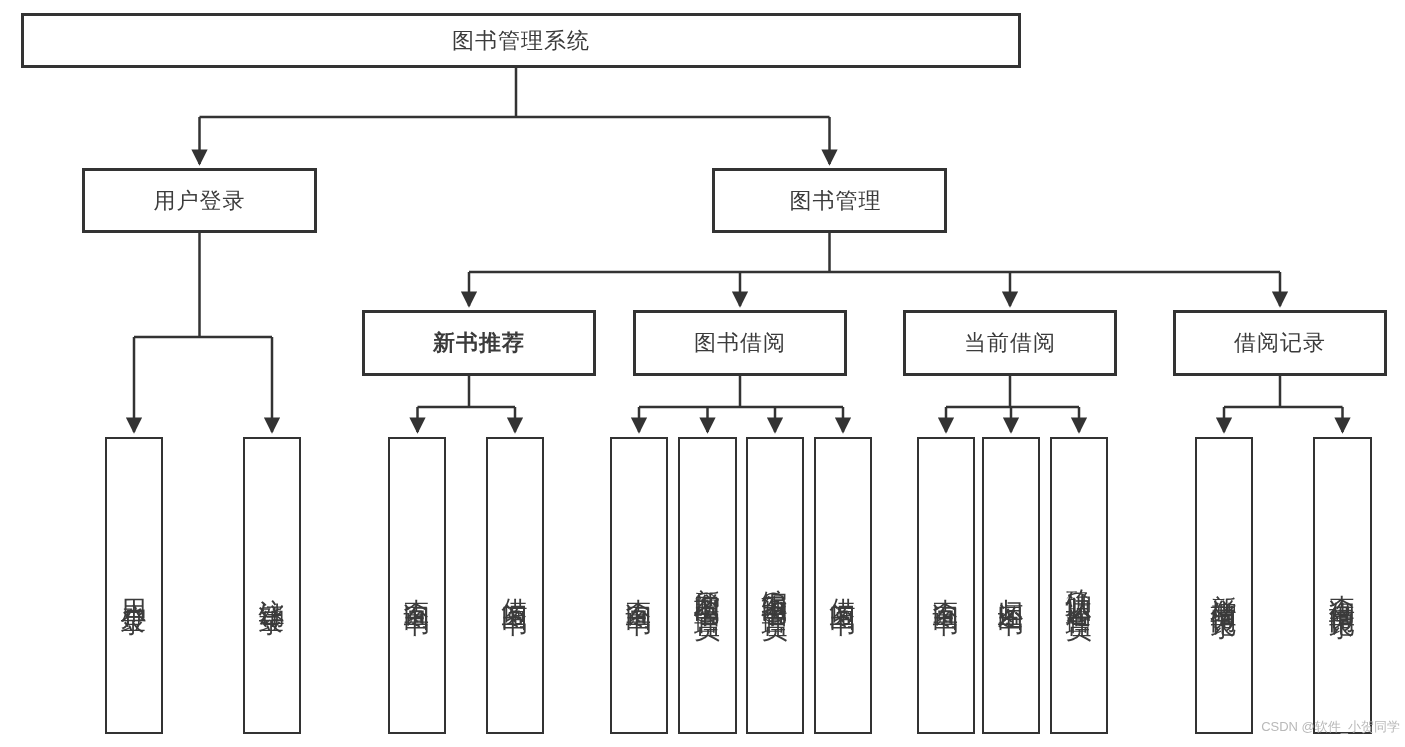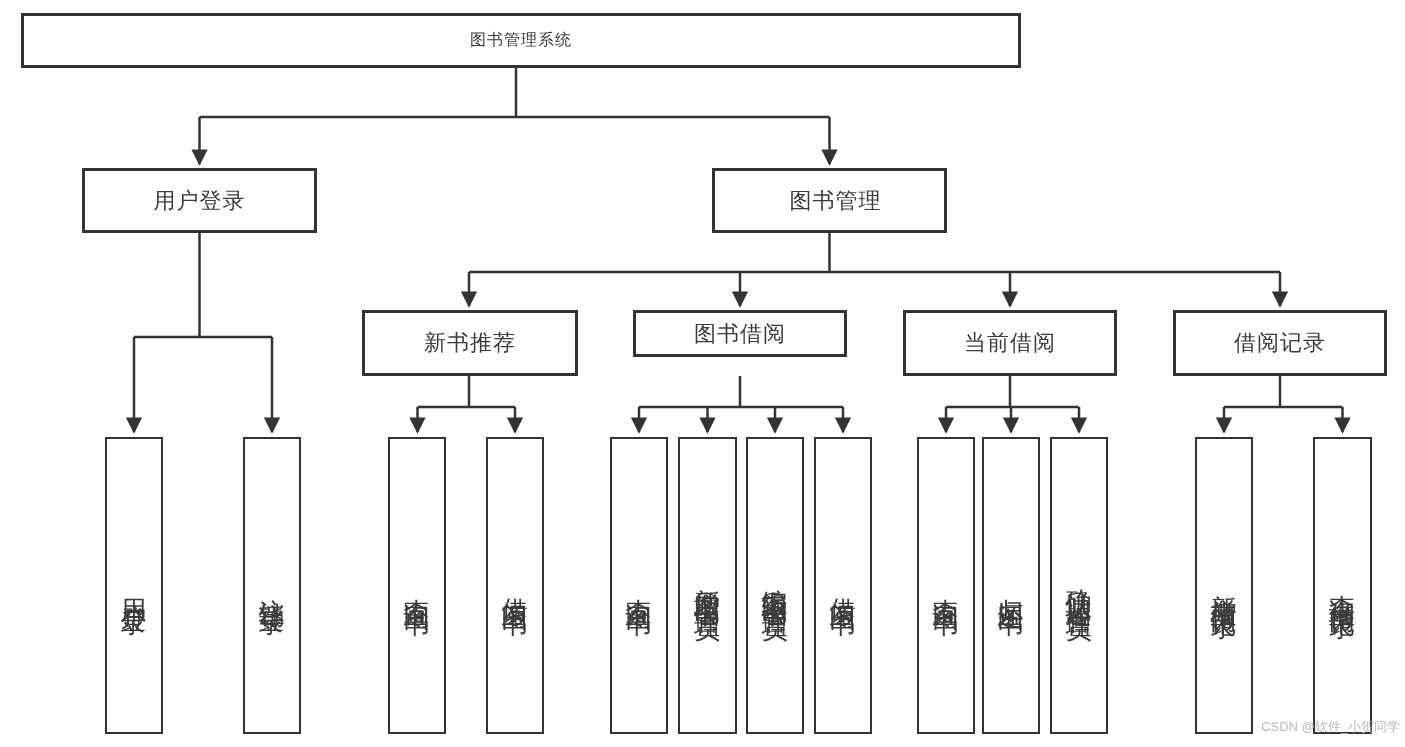--- a/index.html
+++ b/index.html
@@ -14,21 +14,21 @@
   .node{
     position:absolute;
     box-sizing:border-box;
     background:#ffffff;
     border:3px solid #333333;
     color:#3b3b3b;
     display:flex;align-items:center;justify-content:center;
     z-index:2;
   }
   .hbox{font-size:22px;letter-spacing:1px;}
-  .root{font-size:16px;}
+  .root{font-size:22px;}
   .vbox{
     border-width:2.5px;
     font-size:26px;
     writing-mode:vertical-rl;
     text-orientation:mixed;
     letter-spacing:4px;
     line-height:1;
     text-align:center;
     padding:4px 0;
   }
@@ -83,22 +83,22 @@
       <path d="M1224,407 V432" marker-end="url(#arrow)"></path>
       <path d="M1342.5,407 V432" marker-end="url(#arrow)"></path>
     </g>
   </svg>
 
   <div class="node hbox root" style="left:21px;top:13px;width:1000px;height:55px;">图书管理系统</div>
 
   <div class="node hbox" style="left:82px;top:168px;width:235px;height:65px;">用户登录</div>
   <div class="node hbox" style="left:712px;top:168px;width:235px;height:65px;padding-left:12px;">图书管理</div>
 
-  <div class="node hbox" style="left:362px;top:310px;width:216px;height:66px;">新书推荐</div>
-  <div class="node hbox" style="left:633px;top:310px;width:214px;height:47px;">图书借阅</div>
+  <div class="node hbox" style="left:362px;top:310px;width:234px;height:66px;font-weight:bold;">新书推荐</div>
+  <div class="node hbox" style="left:633px;top:310px;width:214px;height:66px;">图书借阅</div>
   <div class="node hbox" style="left:1173px;top:310px;width:214px;height:66px;">借阅记录</div>
   <div class="node hbox" style="left:903px;top:310px;width:214px;height:66px;">当前借阅</div>
 
   <div class="node vbox" style="left:105px;top:437px;width:58px;height:297px;">用户登录</div>
   <div class="node vbox" style="left:243px;top:437px;width:58px;height:297px;">注销登录</div>
 
   <div class="node vbox" style="left:388px;top:437px;width:58px;height:297px;">查询图书</div>
   <div class="node vbox" style="left:486px;top:437px;width:58px;height:297px;">借阅图书</div>
 
   <div class="node vbox" style="left:610px;top:437px;width:58px;height:297px;">查询图书</div>

